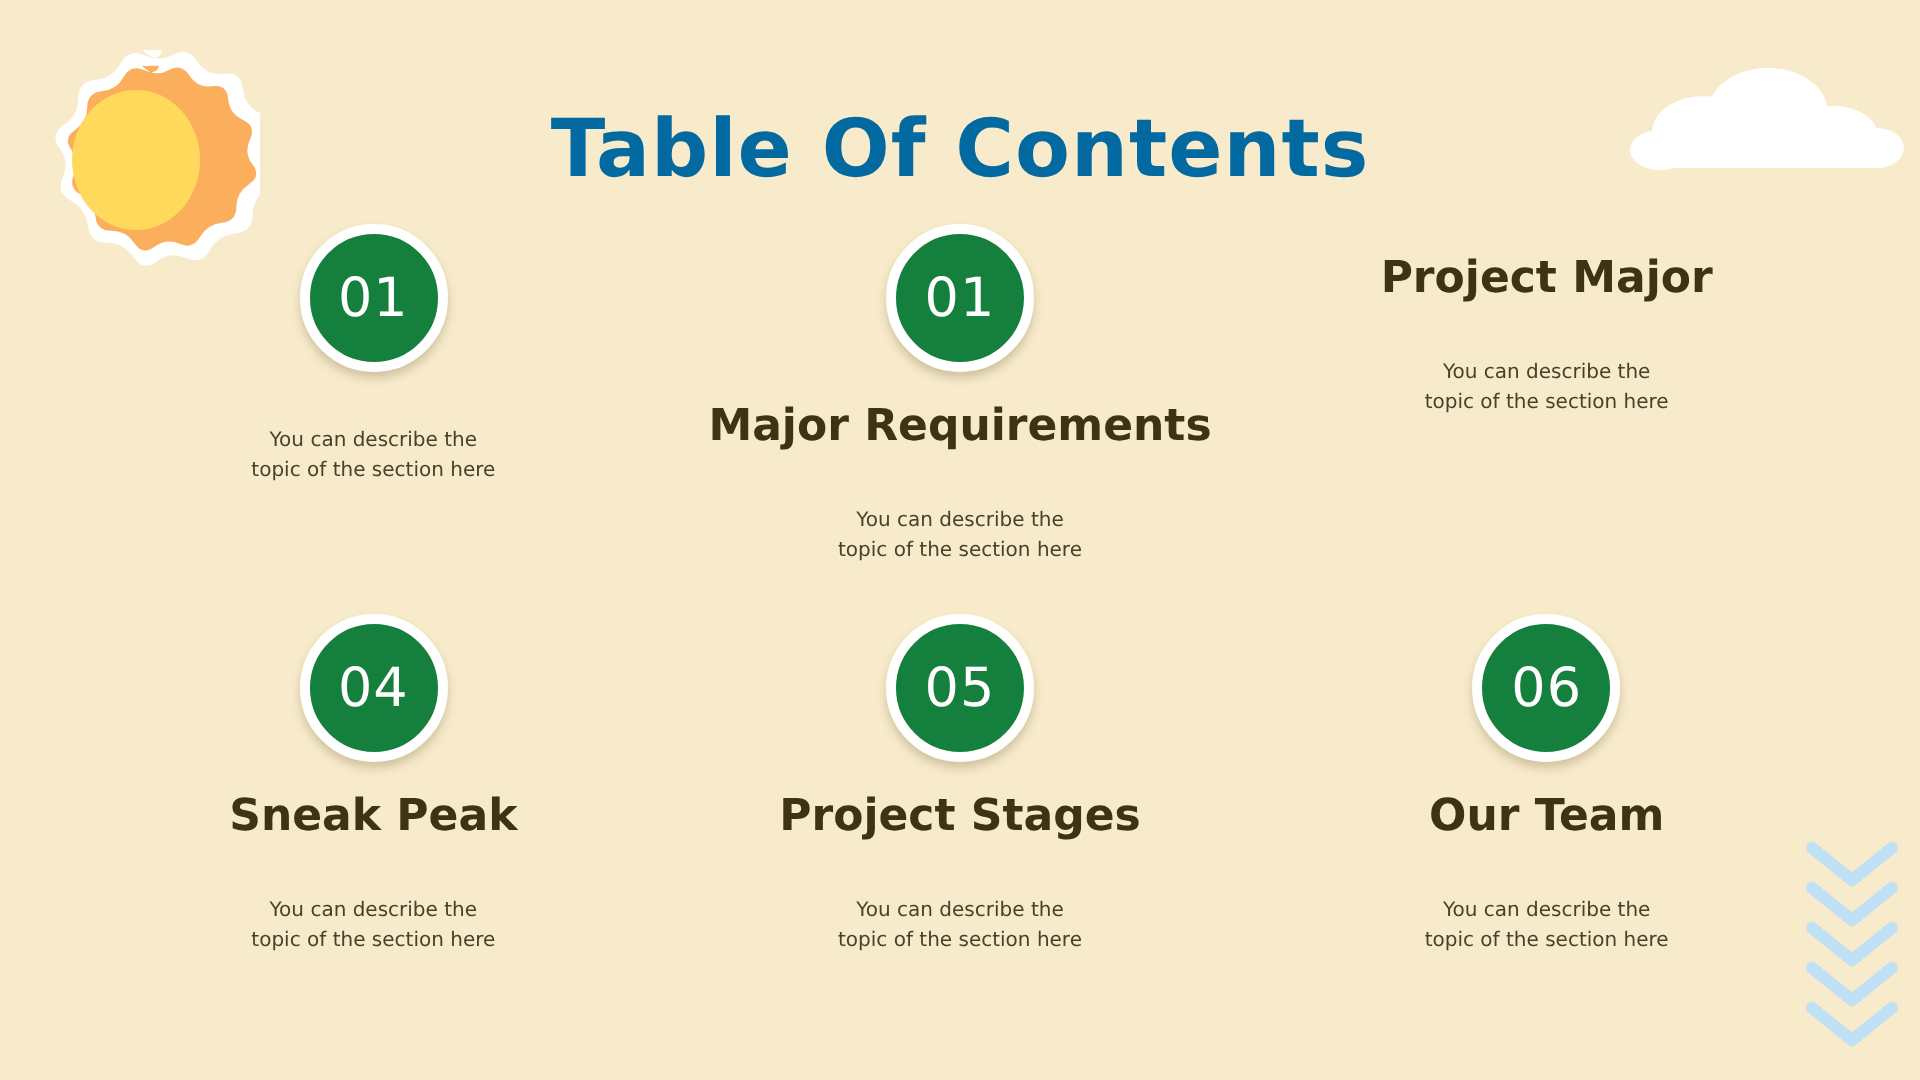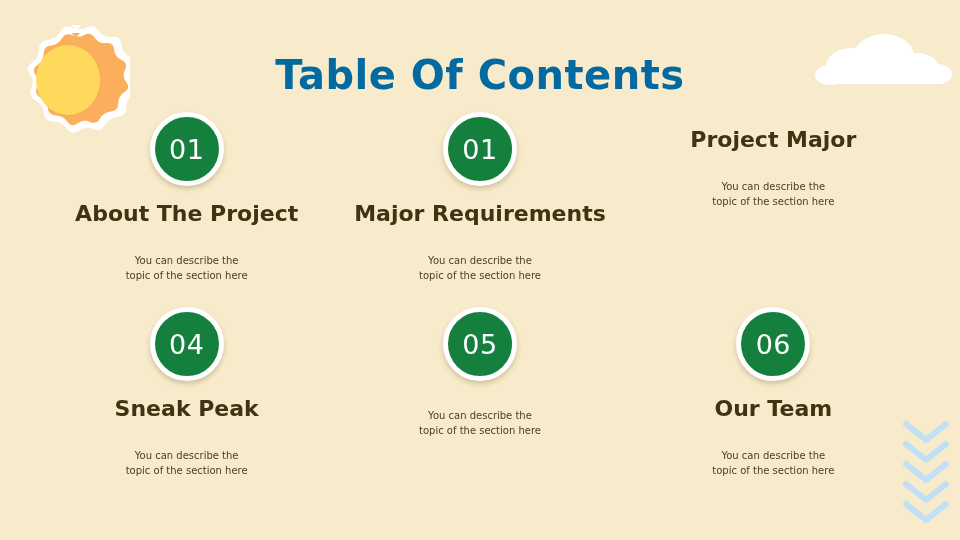--- a/index.html
+++ b/index.html
@@ -200,21 +200,20 @@
   </div>
 
   <div class="title">Table Of Contents</div>
 
   <div class="grid">
 
     <div class="entry">
       <div class="badge">
         <span class="badge-num">01</span>
       </div>
-      <div class="entry-title">About The Project</div>
       <div class="entry-desc">You can describe the<br>topic of the section here</div>
     </div>
 
     <div class="entry">
       <div class="badge">
         <span class="badge-num">01</span>
       </div>
       <div class="entry-title">Major Requirements</div>
       <div class="entry-desc">You can describe the<br>topic of the section here</div>
     </div>
@@ -229,20 +228,21 @@
         <span class="badge-num">04</span>
       </div>
       <div class="entry-title">Sneak Peak</div>
       <div class="entry-desc">You can describe the<br>topic of the section here</div>
     </div>
 
     <div class="entry">
       <div class="badge">
         <span class="badge-num">05</span>
       </div>
+      <div class="entry-title">Project Stages</div>
       <div class="entry-desc">You can describe the<br>topic of the section here</div>
     </div>
 
     <div class="entry">
       <div class="badge">
         <span class="badge-num">06</span>
       </div>
       <div class="entry-title">Our Team</div>
       <div class="entry-desc">You can describe the<br>topic of the section here</div>
     </div>

